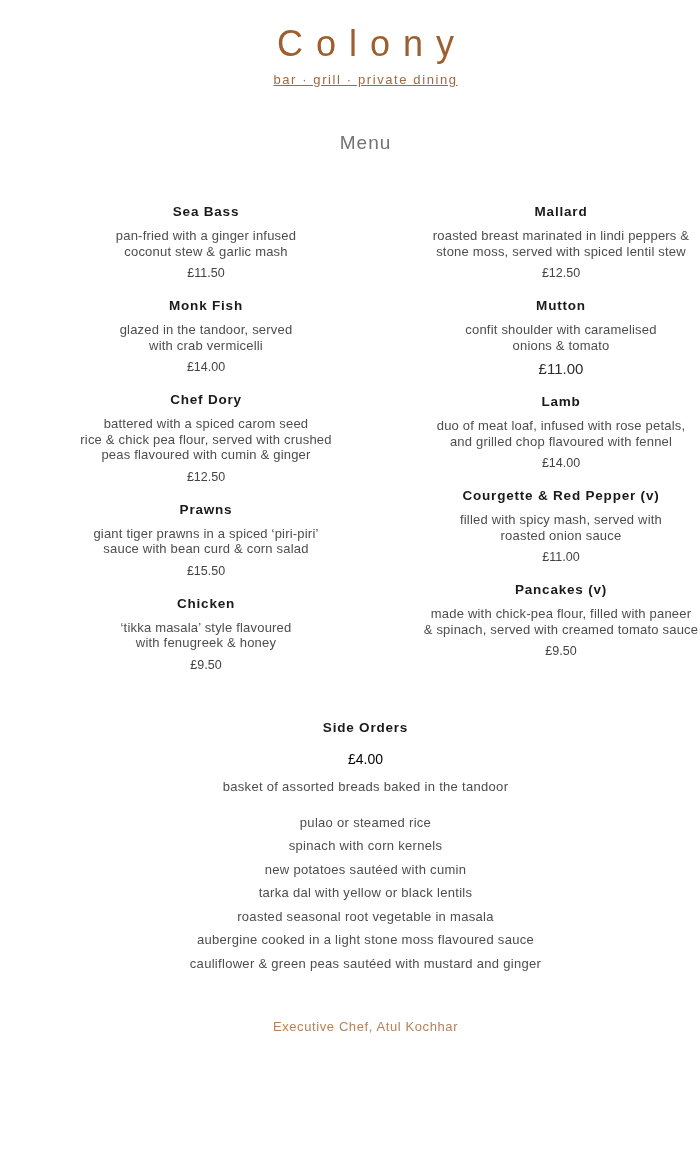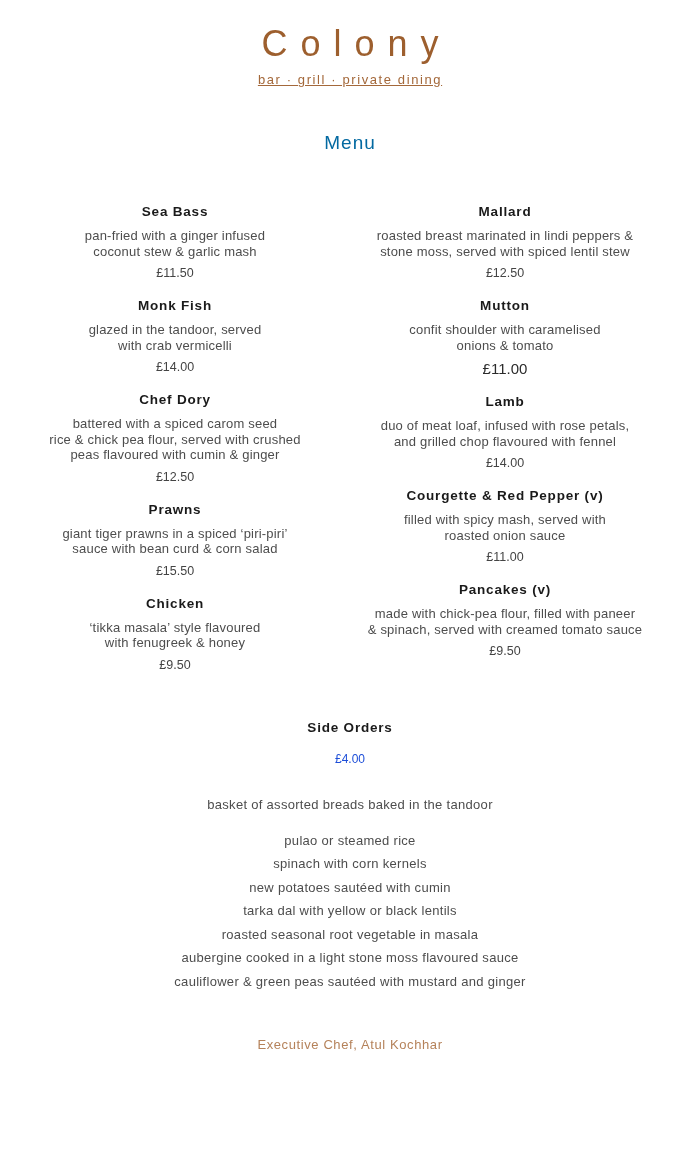--- a/index.html
+++ b/index.html
@@ -3,21 +3,21 @@
 <meta charset="utf-8">
 <style>
   * { margin: 0; padding: 0; box-sizing: border-box; }
   html, body { background: #ffffff; }
   body {
     width: 700px; height: 1168px;
     overflow: hidden;
     font-family: "Liberation Sans", sans-serif;
     color: #4d4d4d;
   }
-  .page { width: 700px; height: 874px; text-align: center; }
+  .page { width: 700px; height: 874px; text-align: center; padding-left: 31px; }
 
   
   .brand {
     padding-top: 24px;
     font-size: 36px; line-height: 40px;
     font-weight: 400;
     letter-spacing: 13px;
     text-indent: 13px; 
     color: #9d5f2e;
   }
@@ -25,28 +25,29 @@
     margin-top: 8px;
     font-size: 13px; line-height: 16px;
     letter-spacing: 1.6px;
     color: #a4683a;
     text-decoration: underline;
   }
   .menu-title {
     margin-top: 44px;
     font-size: 19px; line-height: 22px;
     letter-spacing: 1px;
-    color: #0369a1;
+    color: #737373;
   }
 
   
   .columns {
     margin-top: 50px;
     display: grid;
     grid-template-columns: 330px 330px;
+    column-gap: 25px;
     padding-left: 10px;
     padding-right: 5px;
   }
   .item h3 {
     font-size: 13.5px; line-height: 15px;
     font-weight: bold;
     letter-spacing: 0.8px;
     color: #1a1a1a;
     margin-bottom: 9px;
   }
@@ -70,23 +71,23 @@
   
   .side-orders { margin-top: 30px; }
   .side-orders .so-title {
     font-size: 13.5px; line-height: 15px;
     font-weight: bold;
     letter-spacing: 0.8px;
     color: #1a1a1a;
     margin-bottom: 17px;
   }
   .side-orders .so-price {
-    font-size: 12px; line-height: 14px;
-    color: #1d4ed8;
-    margin-bottom: 31px;
+    font-size: 14px; line-height: 14px;
+    color: #000000;
+    margin-bottom: 13px;
   }
   .side-orders .featured {
     font-size: 13px; line-height: 15px;
     letter-spacing: 0.3px;
     margin-bottom: 17px;
   }
   .side-list { list-style: none; }
   .side-list li {
     font-size: 13px; line-height: 23.5px;
     letter-spacing: 0.3px;

